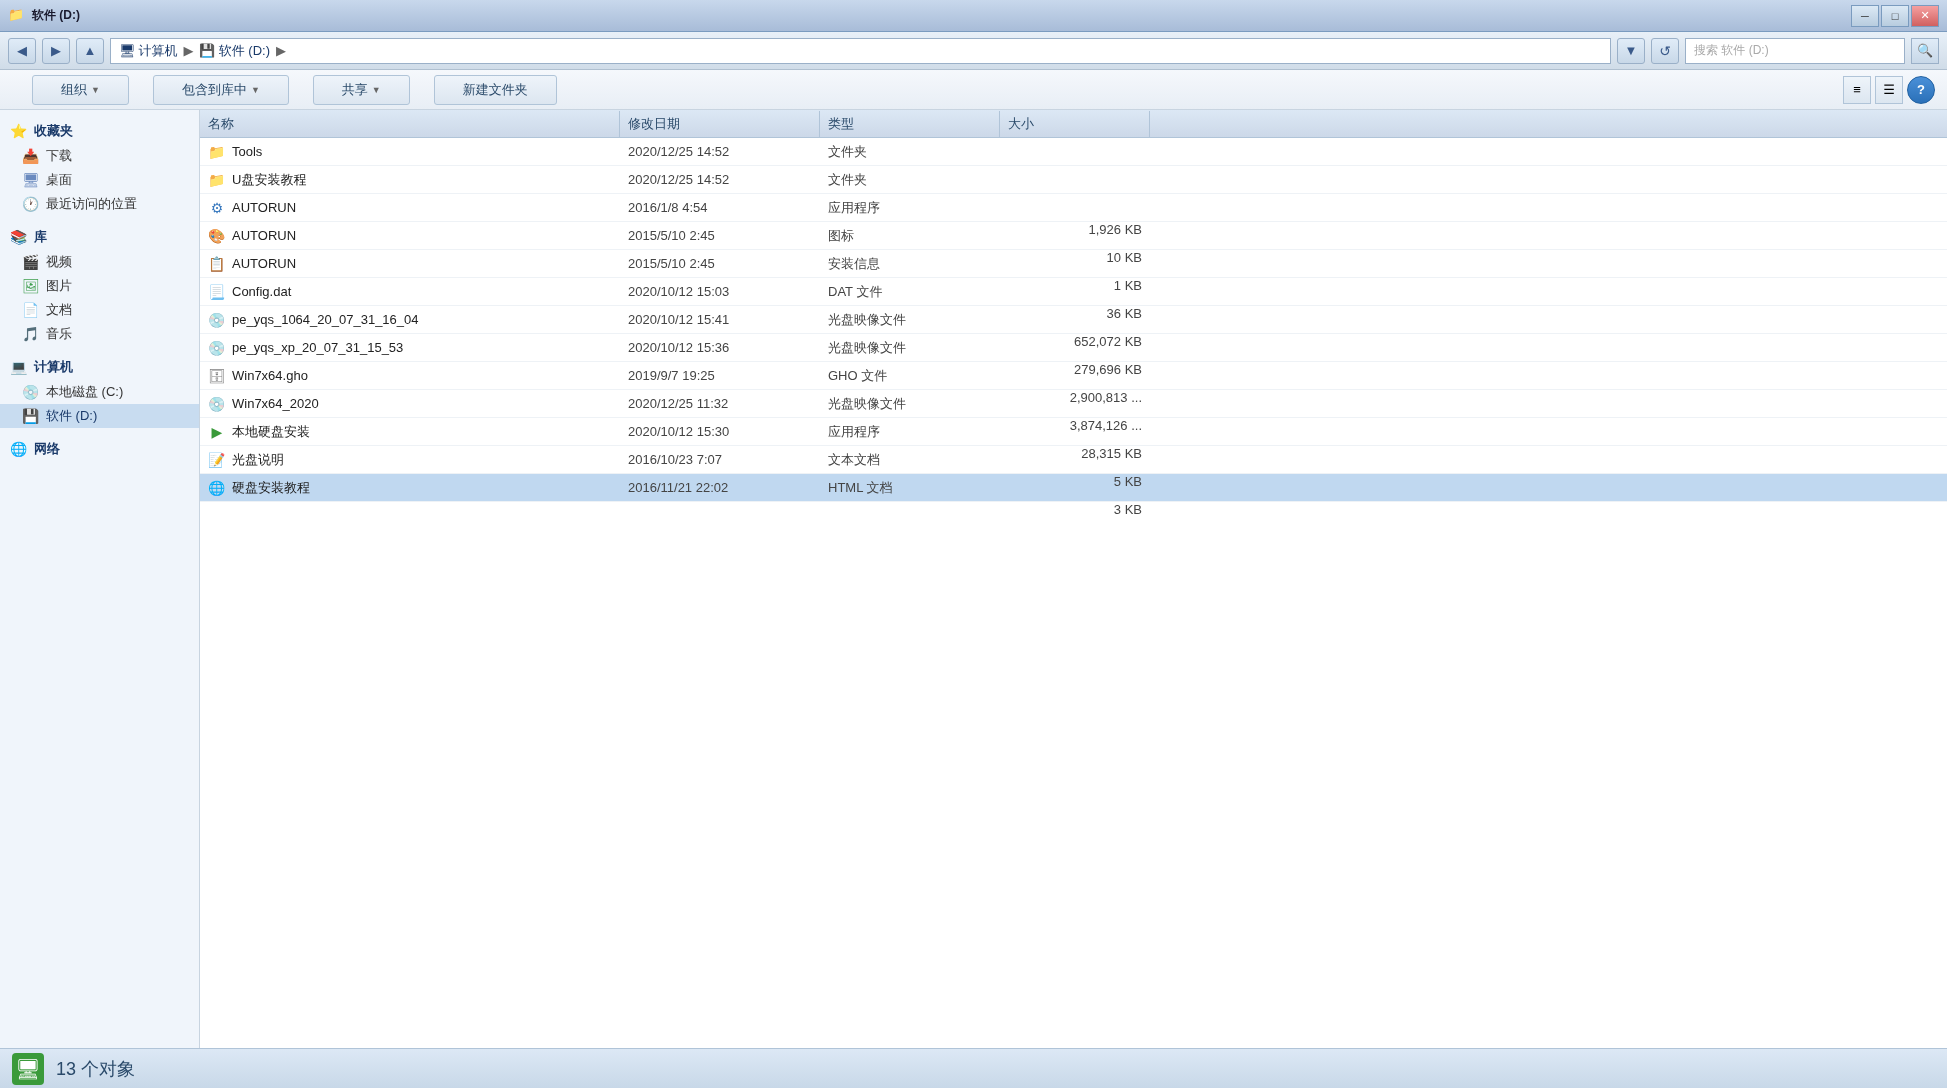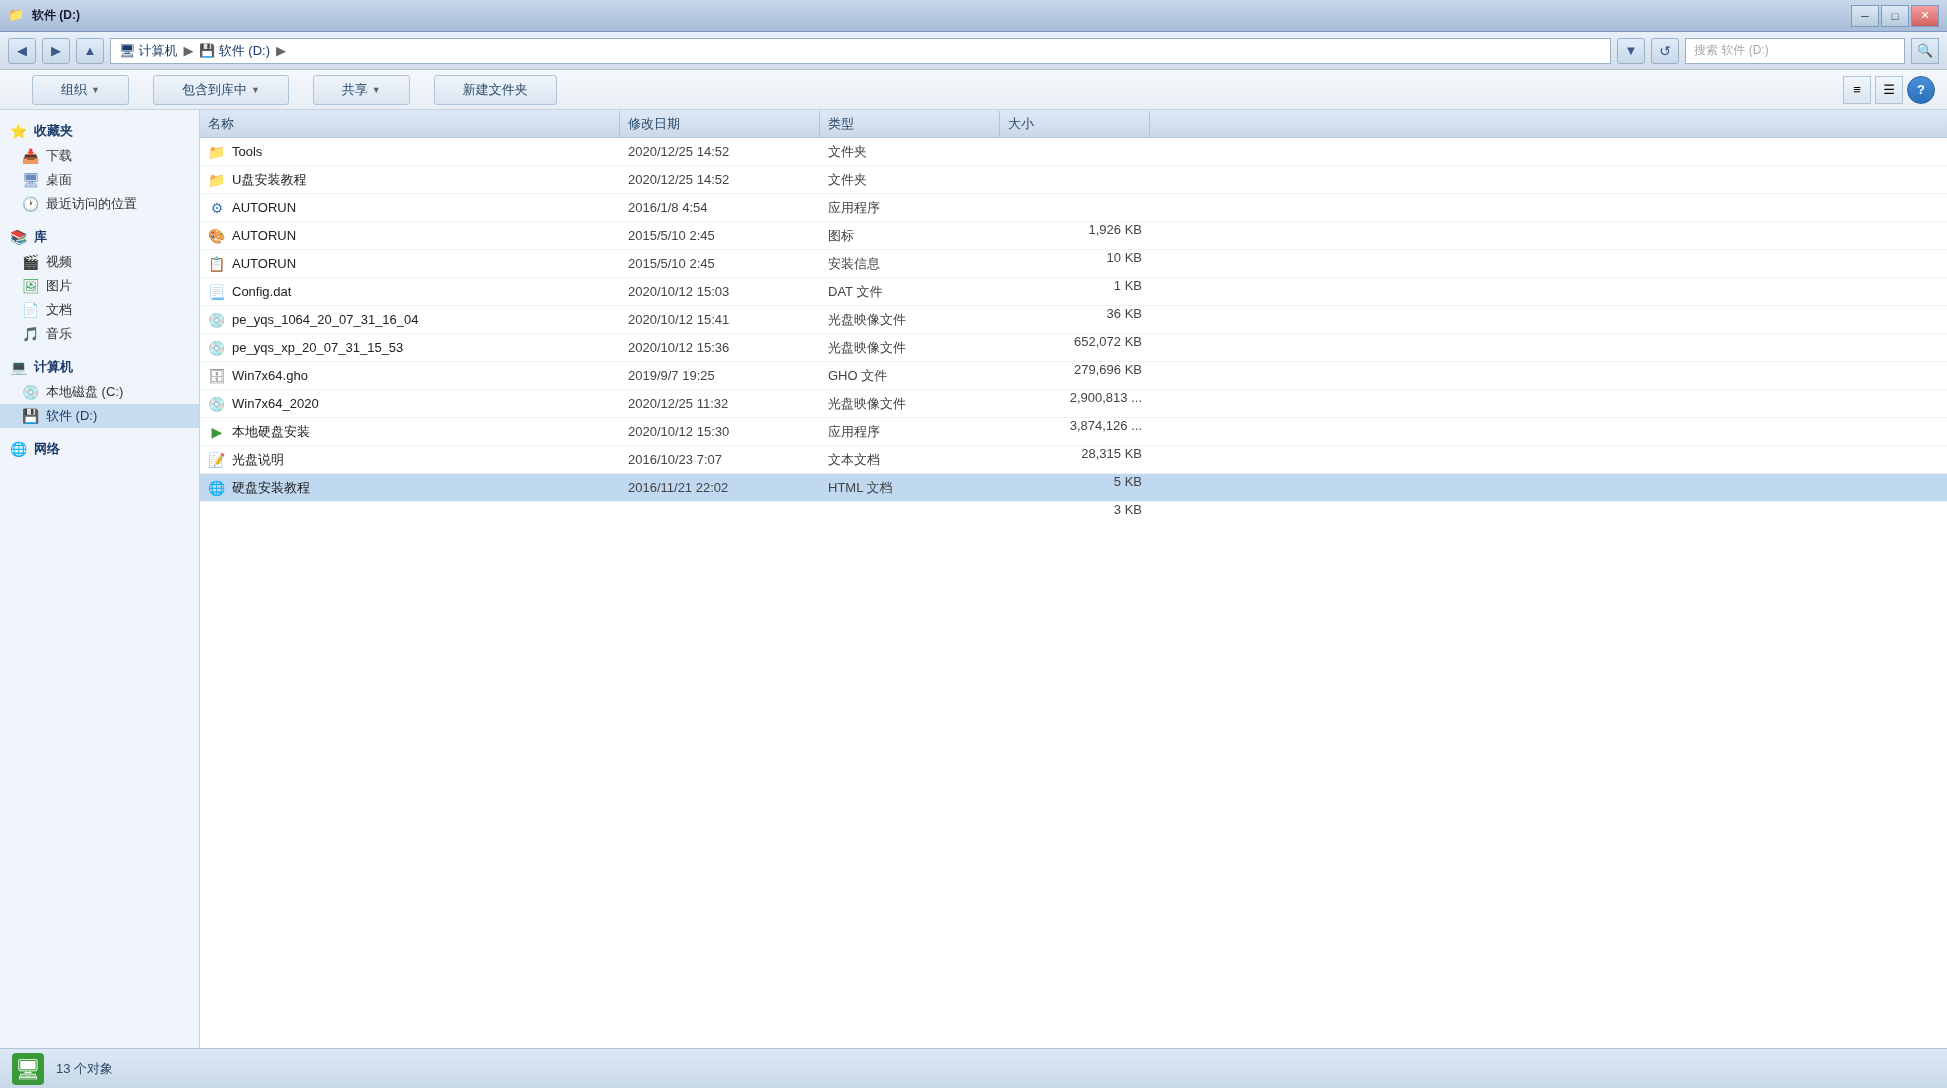--- a/index.html
+++ b/index.html
@@ -350,21 +350,21 @@
       height: 32px;
       background: #3a9a3a;
       border-radius: 4px;
       display: flex;
       align-items: center;
       justify-content: center;
       font-size: 20px;
       color: #fff;
     }
     .status-text {
-      font-size: 13px;
+      font-size: 18px;
       color: #2a4a6a;
       text-align: right;
     }
 
     
     ::-webkit-scrollbar { width: 14px; }
     ::-webkit-scrollbar-track { background: #e8eef5; }
     ::-webkit-scrollbar-thumb { background: #a0b8d0; border: 2px solid #e8eef5; border-radius: 4px; }
   </style>
 </head>

